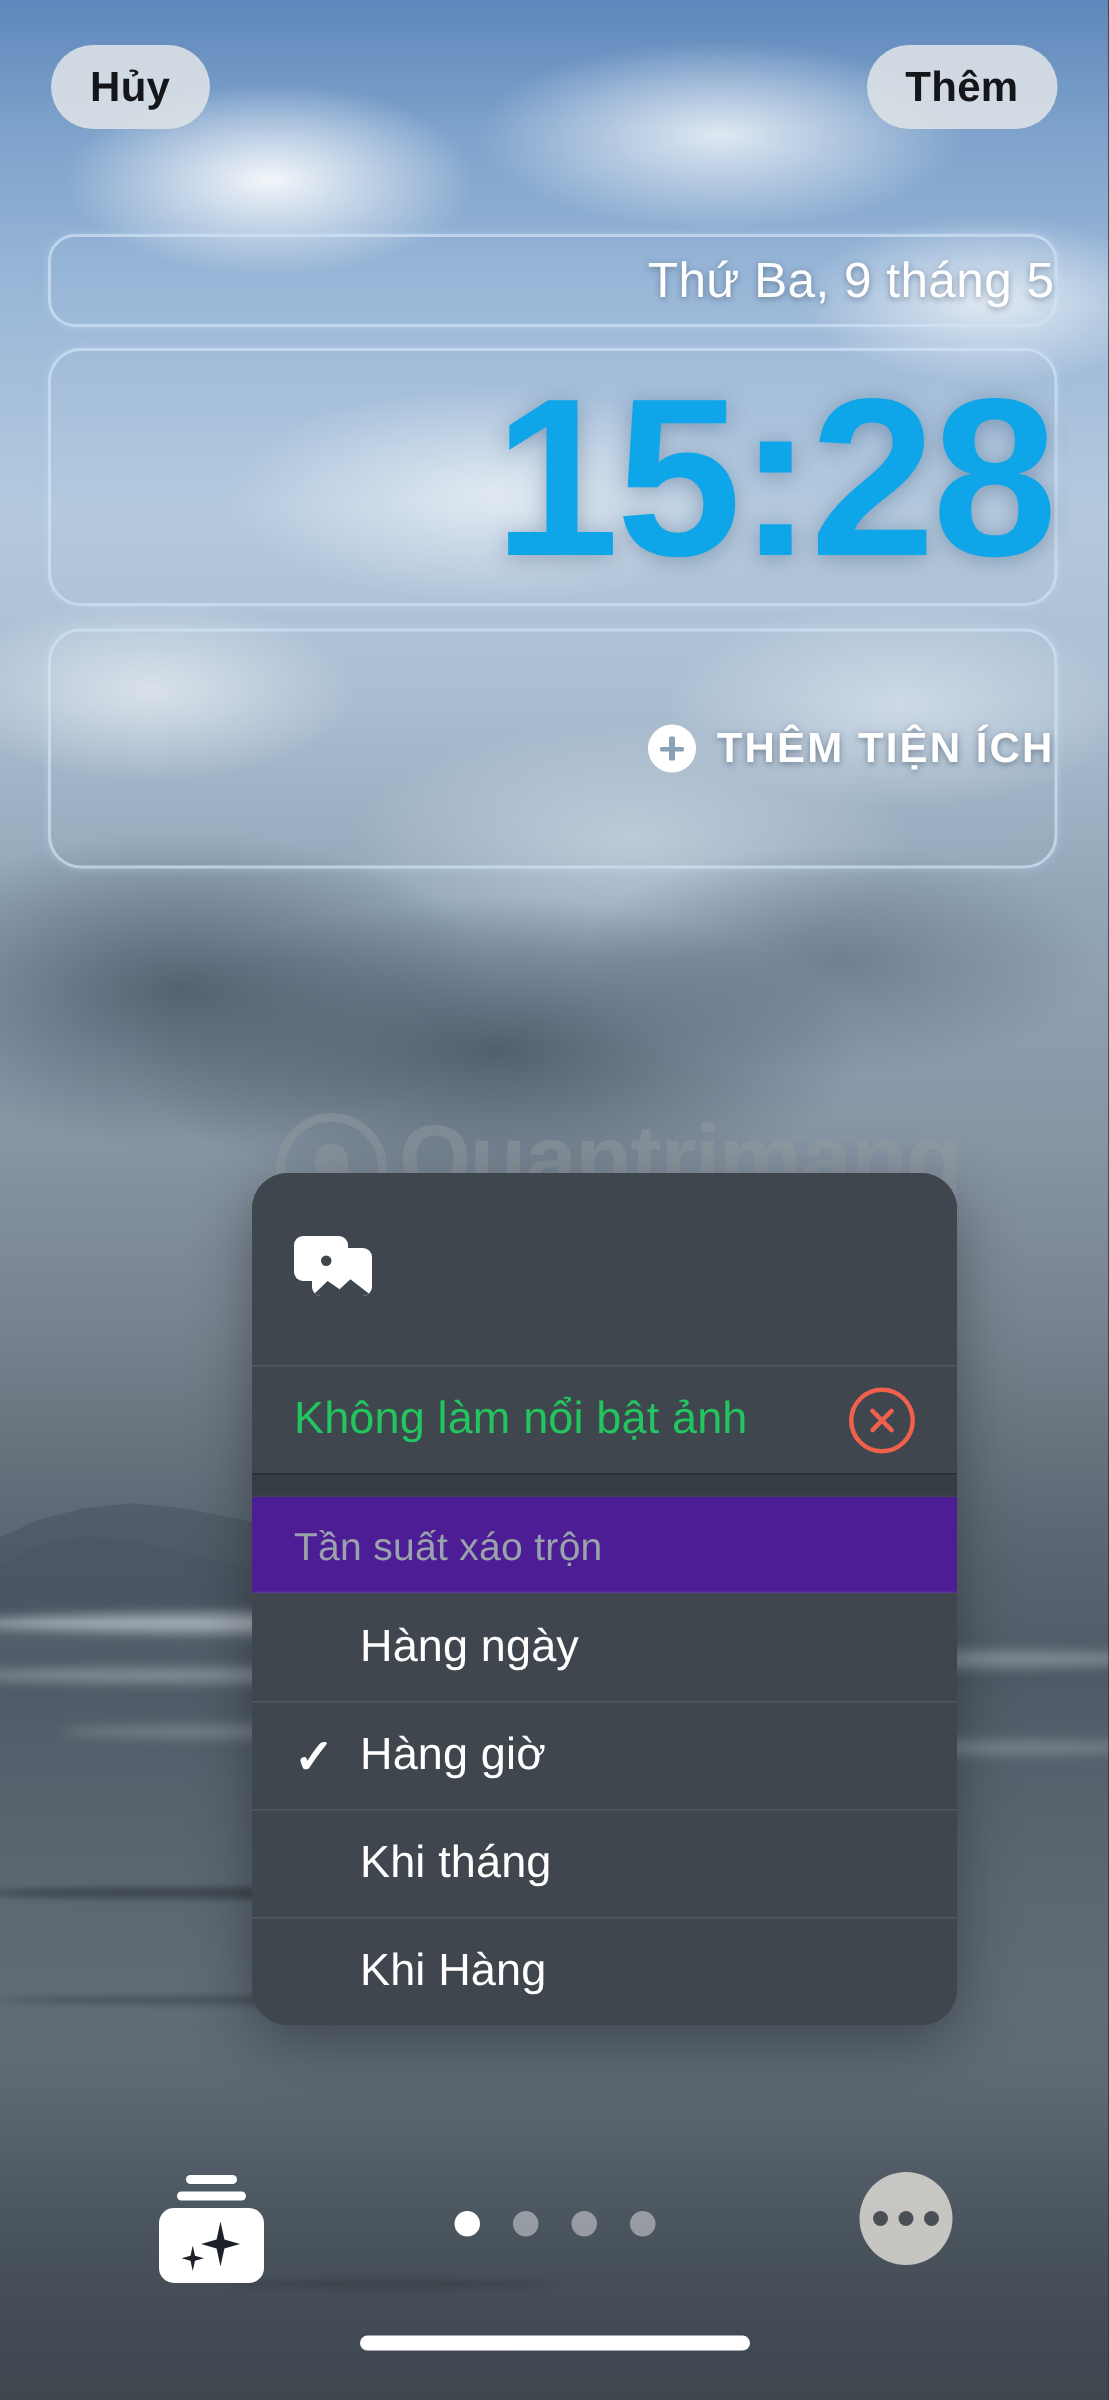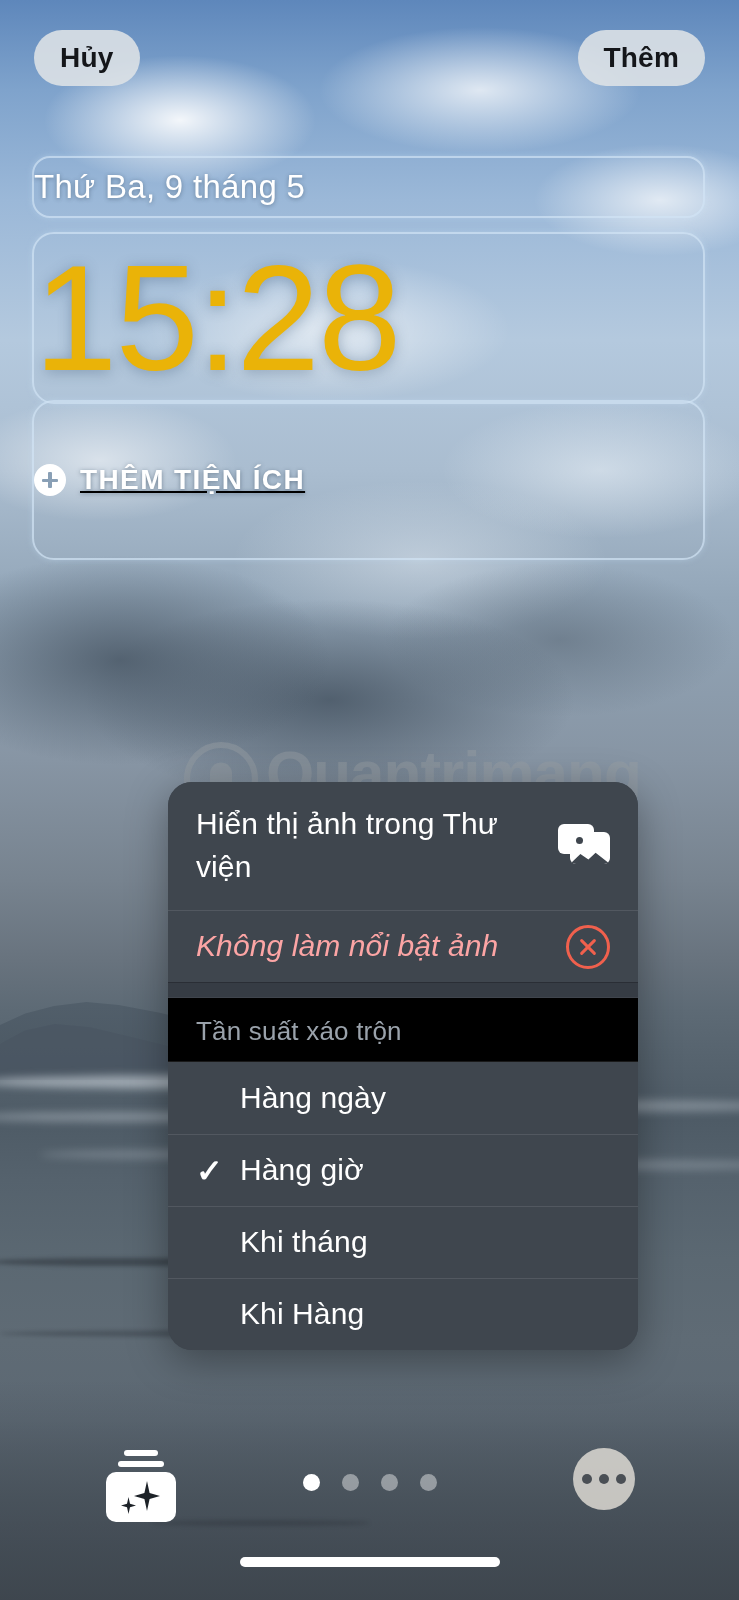--- a/index.html
+++ b/index.html
@@ -108,37 +108,37 @@
   .pill-btn.right { right:34px; }
 
   
   .ls-widgets { position:absolute; left:0; top:0; width:739px; }
 
   .edit-box {
     position:absolute;
     border:2px solid rgba(210,228,245,.70);
     border-radius:20px;
     box-shadow:0 0 6px rgba(200,225,250,.35);
-    display:flex; align-items:center; justify-content:flex-start;
+    display:flex; align-items:center; justify-content:flex-end;
     cursor:pointer;
   }
   #date-box   { left:32px; top:156px;  width:673px; height:62px;  border-radius:18px; }
   #clock-box  { left:32px; top:232px;  width:673px; height:172px; border-radius:22px; }
-  #widget-box { left:32px; top:400px;  width:673px; height:160px; border-radius:22px;text-decoration:underline; }
+  #widget-box { left:32px; top:419px;  width:673px; height:160px; border-radius:22px; }
 
   .date-text {
     color:#ffffff;
     font-size:33px;
     letter-spacing:.3px;
     text-shadow:0 1px 4px rgba(40,60,80,.45);
   }
   .clock-text {
-    color:#eab308;
+    color:#0ea5e9;
     font-size:150px;
-    font-weight:400;
+    font-weight:700;
     line-height:1;
     letter-spacing:-2px;
     text-shadow:0 2px 14px rgba(40,70,100,.35);
   }
   .widget-inner {
     display:flex; align-items:center; gap:14px;
     color:#ffffff;
   }
   .plus-icon {
     width:32px; height:32px; border-radius:50%;
@@ -202,33 +202,33 @@
   .ctx-item + .ctx-item { border-top:1px solid rgba(255,255,255,.10); }
   .ctx-item .label {
     color:#ffffff;
     font-size:30px;
     line-height:1.42;
     letter-spacing:.1px;
   }
   .ctx-item.tall { min-height:128px; padding-top:14px; padding-bottom:14px; align-items:center; }
   .ctx-item.tall .label { max-width:320px; }
 
-  .ctx-item.destructive .label { color:#fca5a5;font-style:italic; }
+  .ctx-item.destructive .label { color:#22c55e; }
 
   
   .ctx-gap {
     height:16px;
     background:#363c44;
     border-top:1px solid rgba(0,0,0,.22);
     border-bottom:1px solid rgba(255,255,255,.05);
   }
 
   .ctx-header {
     padding:18px 28px 14px 28px;
-    background:#000000;
+    background:#4c1d95;
     border-bottom:1px solid rgba(255,255,255,.10);
   }
   .ctx-header .label {
     color:#9aa2ab; font-size:26px; letter-spacing:.2px;
   }
 
   .ctx-item.option { padding-left:28px; }
   .ctx-item.option .opt-row { display:flex; align-items:center; gap:0; }
   .check-slot {
     width:44px; flex:none;
@@ -368,21 +368,20 @@
       <span class="ring"></span>
         <span class="bulb"></span>
         <span class="base"></span>
     </span>
     <span class="wm-text">Quantrimang</span>
   </div>
 
   <div class="ctx-menu">
 
     <div class="ctx-item tall">
-      <span class="label">Hiển thị ảnh trong Thư viện</span>
       <span class="icon-box">
         <span class="photos-icon">
           <span class="back"></span>
           <span class="front">
               <span class="sun"></span>
               <span class="mtn"></span>
             </span>
         </span>
       </span>
     </div>

